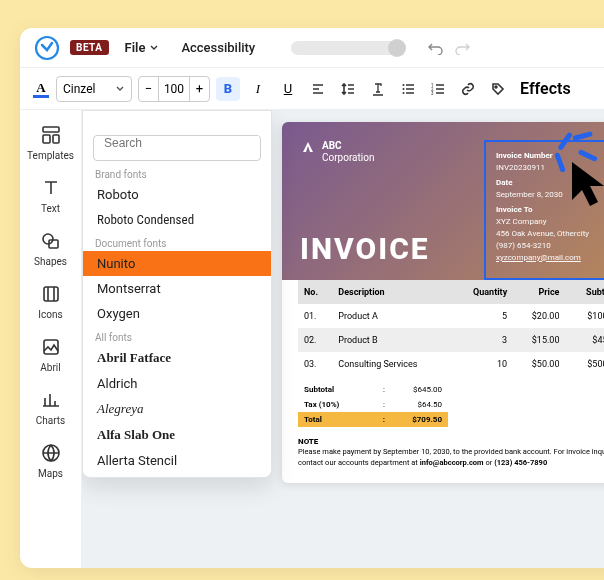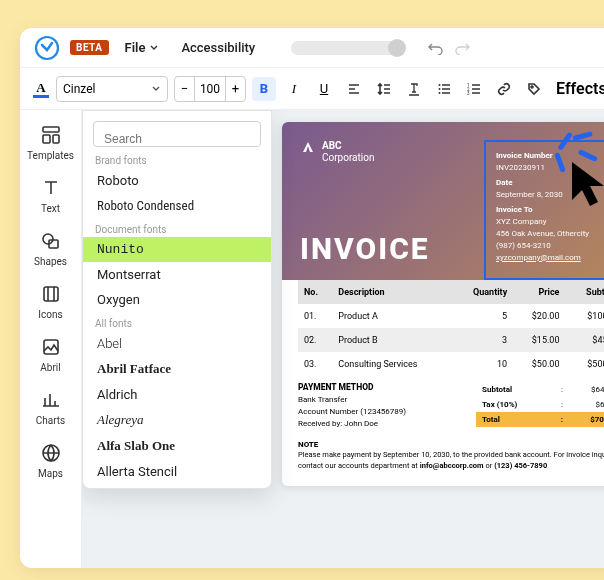--- a/index.html
+++ b/index.html
@@ -1,46 +1,46 @@
 <!DOCTYPE html>
 <html><head>
 <meta charset="utf-8">
 <style>
 * { box-sizing: border-box; margin: 0; padding: 0; }
 body { background: #fce8a6; font-family: -apple-system, BlinkMacSystemFont, "Segoe UI", Roboto, sans-serif; width: 604px; height: 580px; overflow: hidden; position: relative; }
 .app-window { position: absolute; top: 28px; left: 20px; width: 700px; height: 540px; background: #fff; border-radius: 12px; box-shadow: 0 4px 20px rgba(0,0,0,0.08); overflow: hidden; display: flex; flex-direction: column; }
 .titlebar { height: 40px; display: flex; align-items: center; padding: 0 14px; gap: 10px; border-bottom: 1px solid #eee; }
 .logo-circle { width: 26px; height: 26px; }
-.beta-badge { background: #c2410c; color: #fff; font-size: 10px; font-weight: 700; padding: 2px 6px; border-radius: 3px; letter-spacing: 0.5px; }
+.beta-badge { background: #7f1d1d; color: #fff; font-size: 10px; font-weight: 700; padding: 2px 6px; border-radius: 3px; letter-spacing: 0.5px; }
 .menu-item { font-size: 13px; font-weight: 600; color: #222; display: flex; align-items: center; gap: 4px; cursor: pointer; padding: 0 6px; }
 .menu-item.light { font-weight: 500; }
 .slider-track { width: 110px; height: 14px; background: #e8e8e8; border-radius: 7px; position: relative; margin-left: 20px; }
 .slider-thumb { position: absolute; right: -5px; top: -2px; width: 18px; height: 18px; background: #d0d0d0; border-radius: 50%; }
 .undo-redo { margin-left: 16px; display: flex; gap: 12px; color: #888; }
 .toolbar { height: 42px; display: flex; align-items: center; padding: 0 12px; gap: 6px; border-bottom: 1px solid #eee; font-size: 13px; }
 .color-swatch { width: 18px; height: 18px; display: flex; flex-direction: column; align-items: center; justify-content: center; font-weight: 700; font-size: 13px; }
-.font-select { border: 1px solid #ccc; border-radius: 4px; height: 26px; width: 112px; padding: 0 6px; font-size: 12px; display: flex; align-items: center; justify-content: space-between; cursor: pointer; }
+.font-select { border: 1px solid #ccc; border-radius: 4px; height: 26px; width: 76px; padding: 0 6px; font-size: 12px; display: flex; align-items: center; justify-content: space-between; cursor: pointer; }
 .size-group { display: flex; align-items: center; border: 1px solid #ccc; border-radius: 4px; height: 26px; overflow: hidden; }
 .size-btn { width: 20px; height: 100%; display: flex; align-items: center; justify-content: center; cursor: pointer; font-size: 13px; border-right: 1px solid #ccc; }
 .size-btn:last-child { border-right: none; border-left: 1px solid #ccc; }
 .size-val { width: 30px; text-align: center; font-size: 12px; }
 .tb-btn { width: 24px; height: 24px; display: flex; align-items: center; justify-content: center; border-radius: 4px; cursor: pointer; font-size: 13px; }
 .tb-btn.active { background: #e7f0ff; color: #2563eb; }
 .body-area { flex: 1; display: flex; overflow: hidden; }
 .sidebar { width: 62px; border-right: 1px solid #eee; display: flex; flex-direction: column; align-items: center; padding-top: 6px; }
 .side-item { width: 100%; display: flex; flex-direction: column; align-items: center; padding: 8px 8px; cursor: pointer; gap: 4px; }
 .side-item .icon-wrap { width: 22px; height: 22px; display: flex; align-items: center; justify-content: center; }
 .side-label { font-size: 10px; color: #333; }
 .canvas { flex: 1; background: #eef1f4; position: relative; overflow: hidden; }
 .font-dropdown { position: absolute; top: 0; left: 0; width: 190px; background: #fff; border: 1px solid #e3e3e3; border-radius: 0 0 8px 8px; box-shadow: 0 8px 24px rgba(0,0,0,0.12); z-index: 100; padding: 8px 0 4px; font-size: 12px; }
-.search-box { margin: 2px 10px 6px; height: 26px; border: 1px solid #d0d0d0; border-radius: 4px; display: flex; align-items: flex-end; padding: 0 6px; gap: 4px; }
+.search-box { margin: 16px 10px 6px; height: 26px; border: 1px solid #d0d0d0; border-radius: 4px; display: flex; align-items: flex-start; padding: 0 6px; gap: 4px; }
 .search-box input { border: none; outline: none; flex: 1; font-size: 12px; }
 .font-section { padding: 2px 12px; color: #999; font-size: 10px; margin-top: 4px; }
 .font-option { padding: 5px 14px; cursor: pointer; font-size: 13px; color: #222; }
-.font-option.highlighted { background: #bef264; font-family: Liberation Mono, monospace; }
+.font-option.highlighted { background: #f97316; }
 .invoice-doc { position: absolute; top: 12px; left: 200px; width: 360px; background: #fff; border-radius: 6px; overflow: hidden; box-shadow: 0 2px 8px rgba(0,0,0,0.1); }
 .invoice-header { height: 158px; background: linear-gradient(135deg, #7a5a8f 0%, #b8885a 100%); padding: 18px 18px 0; position: relative; color: #fff; display: flex; justify-content: space-between; }
 .company { display: flex; gap: 6px; align-items: flex-start; font-size: 10px; }
 .company-logo { width: 16px; height: 16px; }
 .company-text { display: flex; flex-direction: column; line-height: 1.2; }
 .meta-box { border: 2px solid #2563eb; padding: 8px 10px; font-size: 8px; line-height: 1.5; width: 140px; position: relative; }
 .meta-box .label { font-weight: 700; font-size: 8px; }
 .meta-box .value { font-size: 8px; opacity: 0.95; margin-bottom: 3px; }
 .invoice-title { position: absolute; bottom: 14px; left: 18px; font-size: 30px; font-weight: 800; letter-spacing: 2px; }
 .invoice-body { padding: 0 16px 14px; }
@@ -241,21 +241,20 @@
           <input placeholder="Search" style="">
         </div>
         <div class="font-section">Brand fonts</div>
         <div class="font-option">Roboto</div>
         <div class="font-option" style="font-stretch:condensed">Roboto Condensed</div>
         <div class="font-section">Document fonts</div>
         <div class="font-option highlighted">Nunito</div>
         <div class="font-option">Montserrat</div>
         <div class="font-option">Oxygen</div>
         <div class="font-section">All fonts</div>
-        <div class="font-option" style="font-weight:300">Abel</div>
         <div class="font-option" style="font-family:Georgia,serif;font-weight:900">Abril Fatface</div>
         <div class="font-option">Aldrich</div>
         <div class="font-option" style="font-family:Georgia,serif;font-style:italic">Alegreya</div>
         <div class="font-option" style="font-family:Georgia,serif;font-weight:900">Alfa Slab One</div>
         <div class="font-option">Allerta Stencil</div>
       </div>
 
       <div class="invoice-doc">
         <div class="invoice-header">
           <div class="company">
@@ -309,26 +308,20 @@
               <tr>
                   <td>03.</td>
                   <td>Consulting Services</td>
                   <td class="r">10</td>
                   <td class="r">$50.00</td>
                   <td class="r">$500.00</td>
                 </tr>
             </tbody>
           </table>
           <div class="lower-split">
-            <div class="payment">
-              <h4>PAYMENT METHOD</h4>
-              <div>Bank Transfer</div>
-              <div>Account Number (123456789)</div>
-              <div>Received by: John Doe</div>
-            </div>
             <div class="totals">
               <div class="tot-row">
                   <span>Subtotal</span>
                   <span class="colon">:</span>
                   <span>$645.00</span>
                 </div>
               <div class="tot-row">
                   <span>Tax (10%)</span>
                   <span class="colon">:</span>
                   <span>$64.50</span>

